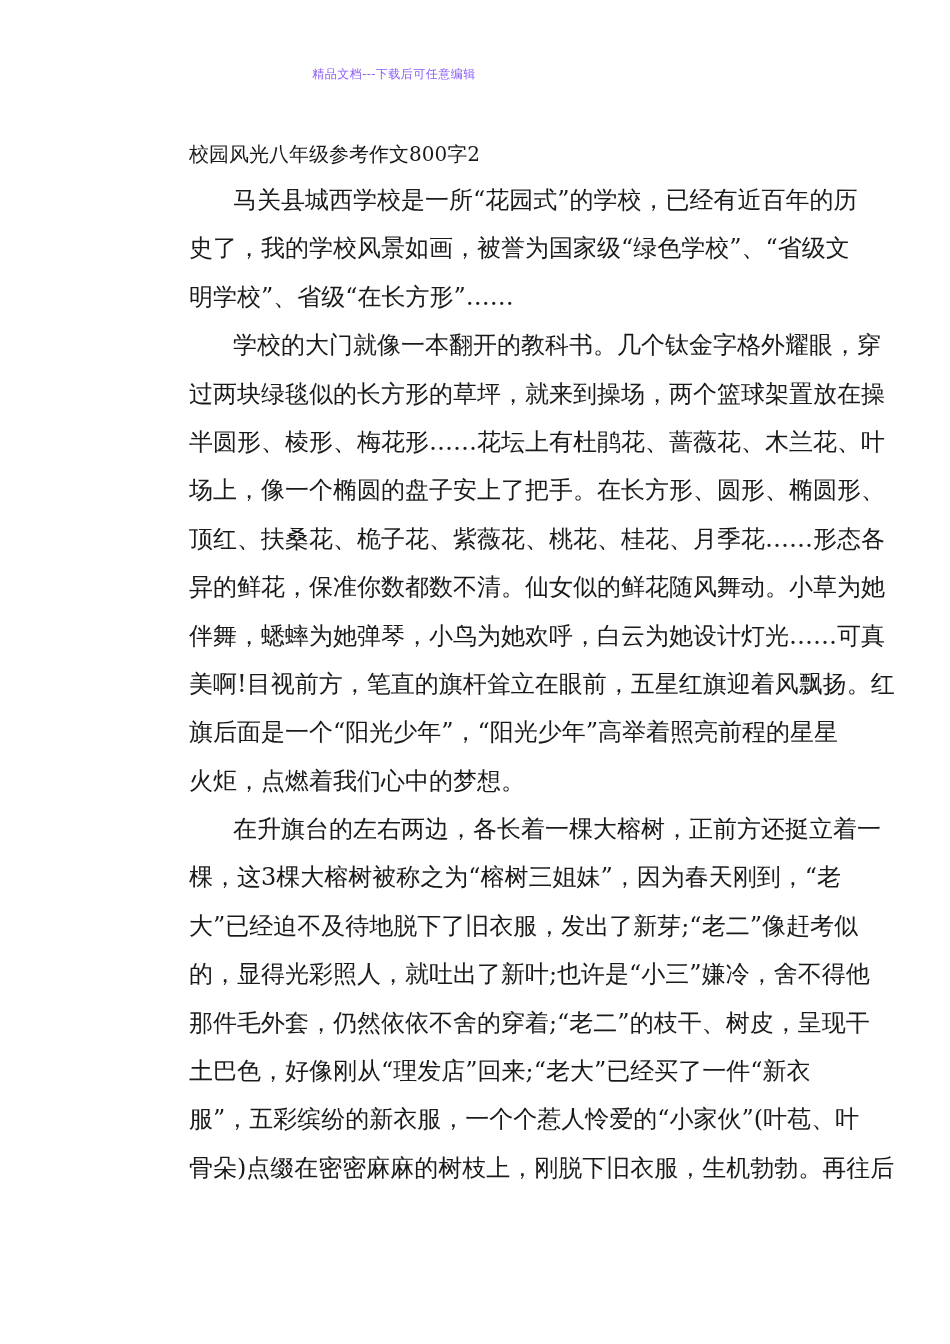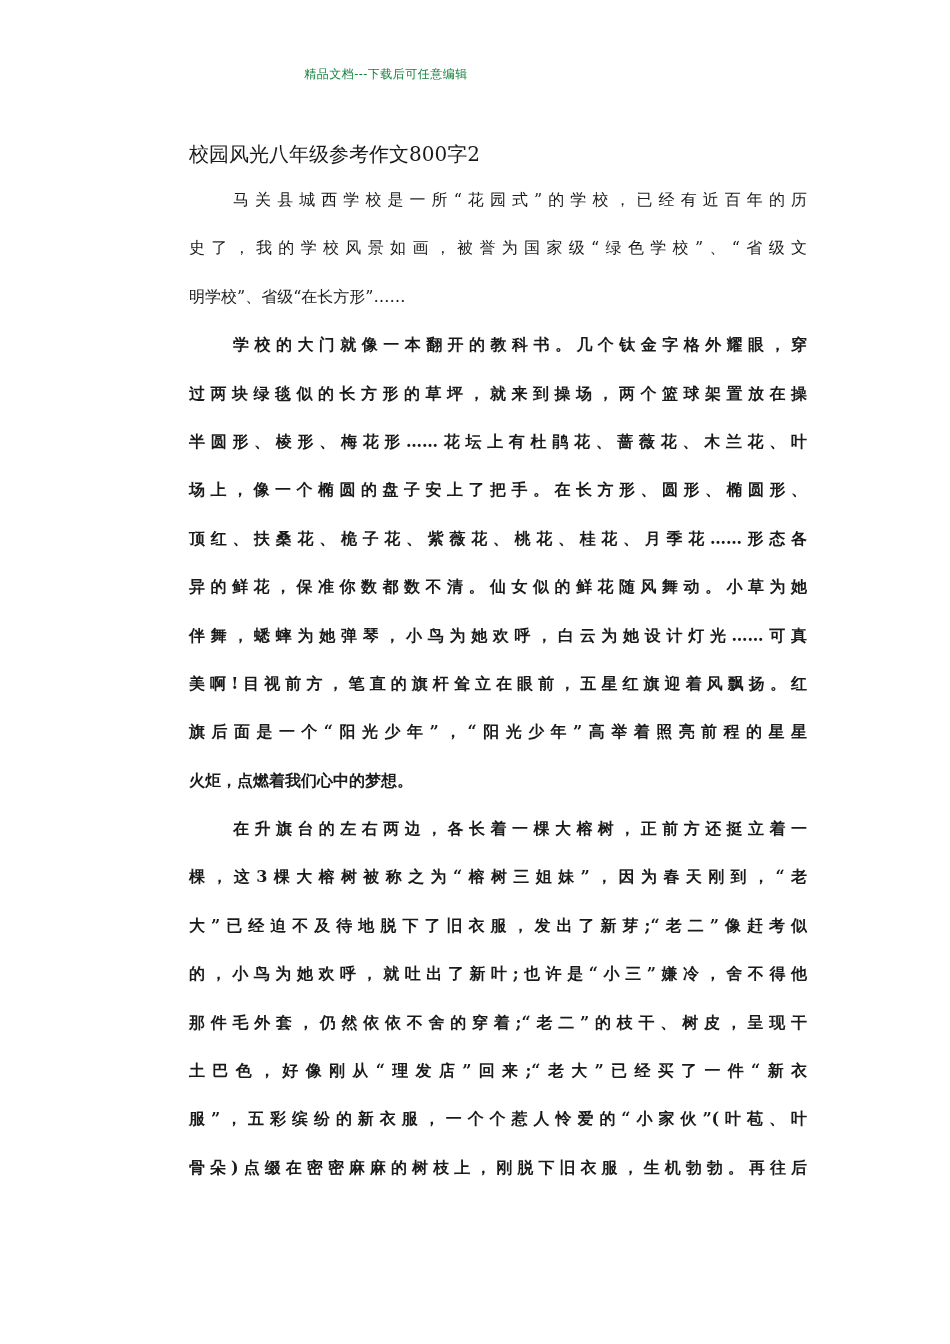--- a/index.html
+++ b/index.html
@@ -11,53 +11,52 @@
       width: 950px;
       height: 1344px;
       position: relative;
       overflow: hidden;
       font-family: "DejaVu Serif", "Liberation Serif", serif;
       color: #1a1a1a;
     }
     .header {
       position: absolute;
       top: 66px;
-      left: 0;
+      left: 8px;
       width: 772px;
       text-align: center;
       font-size: 12px;
-      color: #15803d;
+      color: #8b5cf6;
       letter-spacing: 0.5px;
     }
     .page {
       position: absolute;
       left: 145px;
       top: 134px;
       width: 662px;
     }
     .title {
       font-size: 20px;
       line-height: 40px;
       height: 40px;
       padding-left: 44px;
       white-space: nowrap;
       margin-bottom: 2px;
     }
     .para {
-      font-size: 16px;
+      font-size: 24px;
       line-height: 48.4px;
       margin: 0;
       text-indent: 44px;
       text-align: justify;
       text-align-last: left;
       word-break: break-all;
     }
     .para + .para {
       margin-top: 0;
-      font-weight: bold;
     }
     .line {
       display: block;
       white-space: nowrap;
       text-align: justify;
       text-align-last: justify;
       height: 48.4px;
     }
     .line.first {
       padding-left: 44px;
@@ -90,19 +89,19 @@
     <span class="line">伴舞，蟋蟀为她弹琴，小鸟为她欢呼，白云为她设计灯光……可真</span>
     <span class="line">美啊!目视前方，笔直的旗杆耸立在眼前，五星红旗迎着风飘扬。红</span>
     <span class="line">旗后面是一个“阳光少年”，“阳光少年”高举着照亮前程的星星</span>
     <span class="line last">火炬，点燃着我们心中的梦想。</span>
   </div>
 
   <div class="para">
     <span class="line first">在升旗台的左右两边，各长着一棵大榕树，正前方还挺立着一</span>
     <span class="line">棵，这3棵大榕树被称之为“榕树三姐妹”，因为春天刚到，“老</span>
     <span class="line">大”已经迫不及待地脱下了旧衣服，发出了新芽;“老二”像赶考似</span>
-    <span class="line">的，小鸟为她欢呼，就吐出了新叶;也许是“小三”嫌冷，舍不得他</span>
+    <span class="line">的，显得光彩照人，就吐出了新叶;也许是“小三”嫌冷，舍不得他</span>
     <span class="line">那件毛外套，仍然依依不舍的穿着;“老二”的枝干、树皮，呈现干</span>
     <span class="line">土巴色，好像刚从“理发店”回来;“老大”已经买了一件“新衣</span>
     <span class="line">服”，五彩缤纷的新衣服，一个个惹人怜爱的“小家伙”(叶苞、叶</span>
     <span class="line">骨朵)点缀在密密麻麻的树枝上，刚脱下旧衣服，生机勃勃。再往后</span>
   </div>
 </div>
 
 </body></html>

